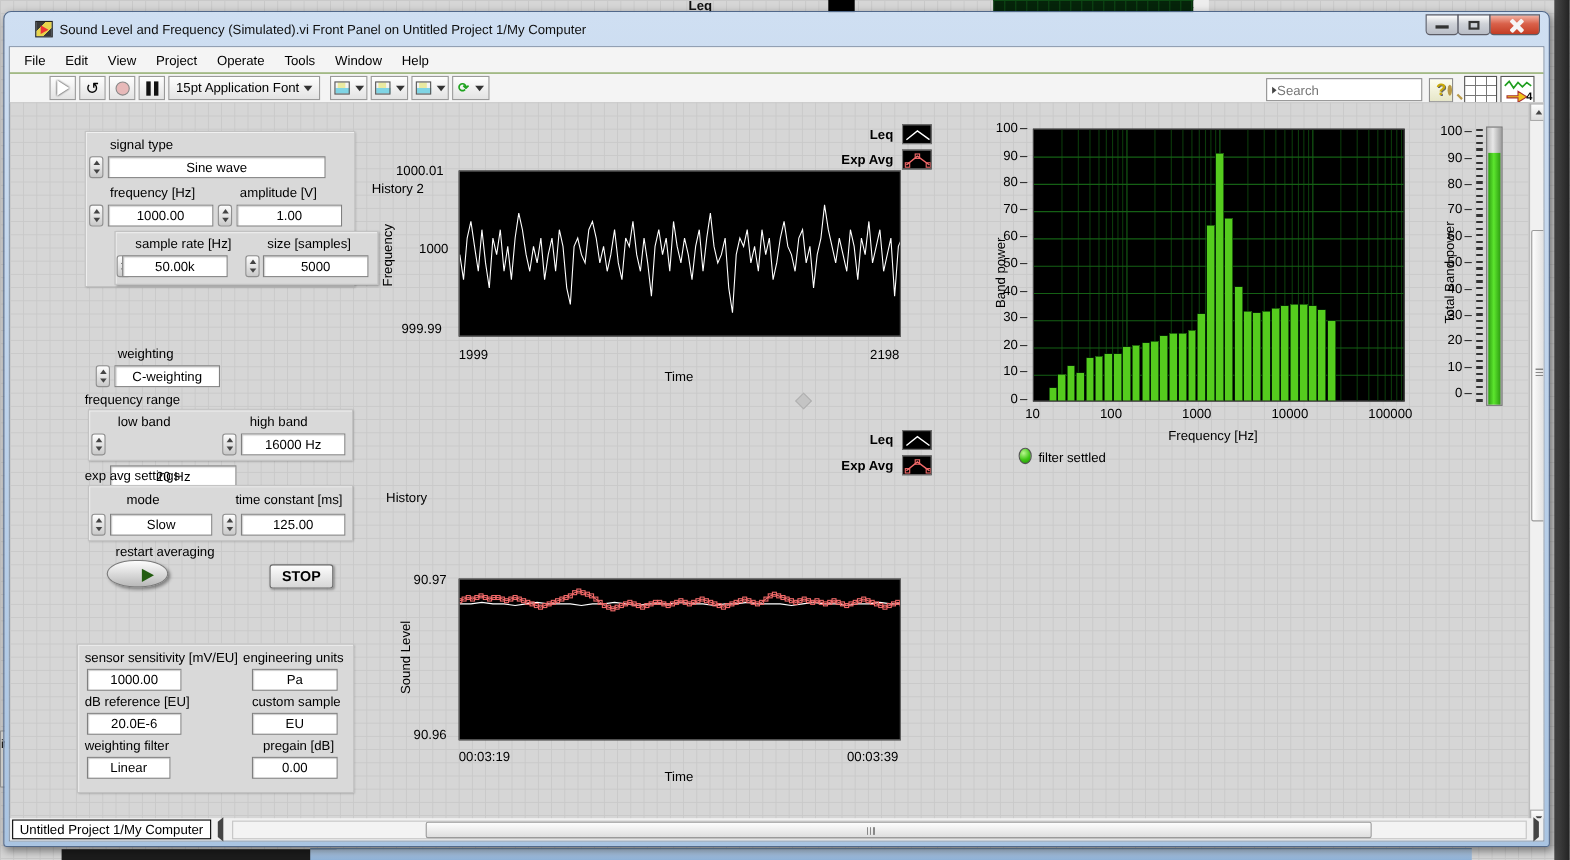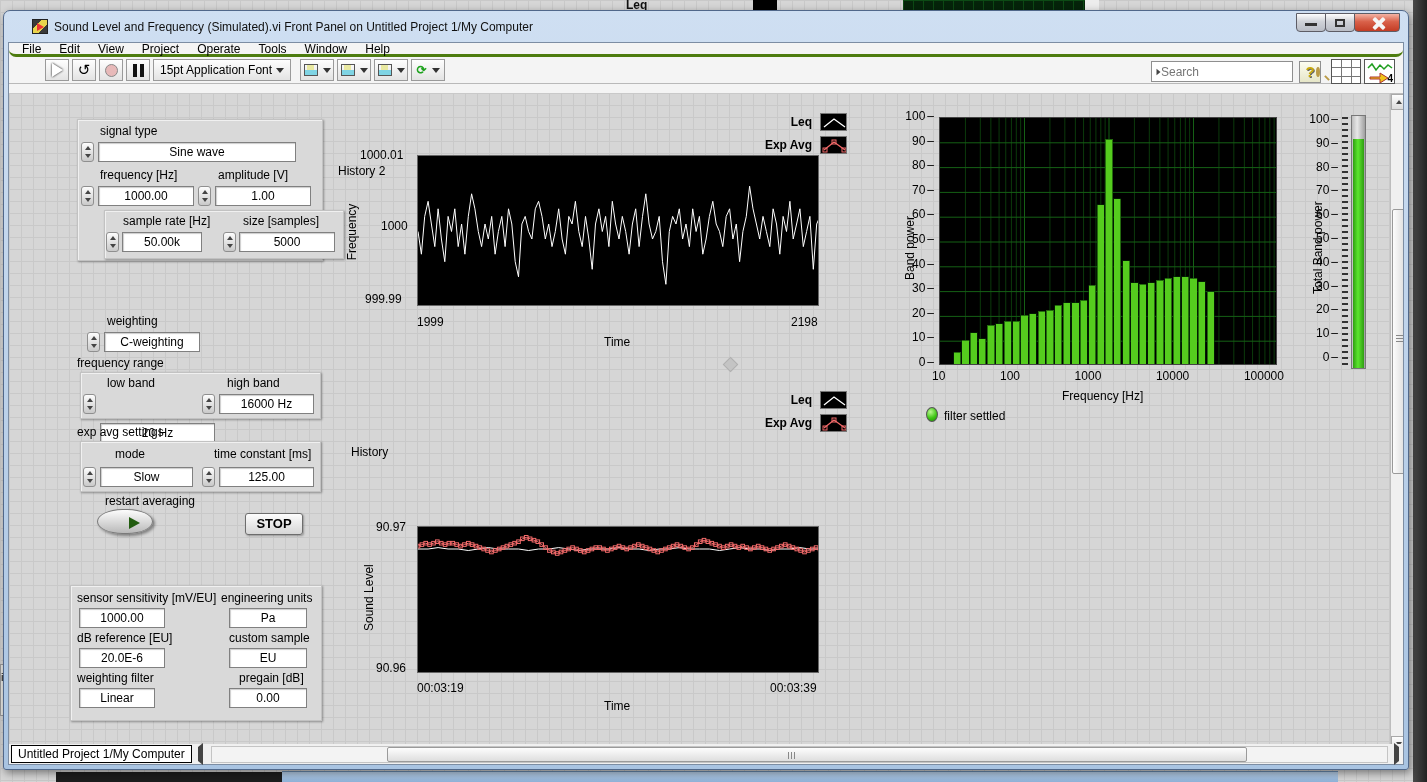--- a/index.html
+++ b/index.html
@@ -41,22 +41,22 @@
   .winbtn-close { width:46px; background:linear-gradient(#f3b3a4,#d9614a 45%,#c33c24); }
   .glyph-min { position:absolute; left:8px; bottom:5px; width:12px; height:3px; background:#333; }
   .glyph-max { position:absolute; left:9px; top:5px; width:10px; height:8px; border:2px solid #333; }
   .glyph-close { position:absolute; left:16px; top:3px; width:14px; height:12px; }
   .glyph-close::before,.glyph-close::after { content:""; position:absolute; left:6px; top:-1px; width:4px; height:15px; background:#f5f5f5; border-radius:1px; }
   .glyph-close::before { transform:rotate(45deg); } .glyph-close::after { transform:rotate(-45deg); }
 
   .client { position:absolute; left:4px; right:4px; top:31px; bottom:4px;
     background:#f4f4f4; border:1px solid #7c8da3; }
 
-  .menubar { height:14px; background:#f4f4f4; border-bottom:3px solid #4d7c0f;
-    display:flex; align-items:center; padding-left:4px;border-radius:10px; }
+  .menubar { height:24px; background:#f4f4f4; border-bottom:1px solid #4d7c0f;
+    display:flex; align-items:center; padding-left:4px; }
   .menu-item { padding:3px 9px; font-size:12px; }
 
   .toolbar { height:27px; background:#f4f4f4; border-bottom:1px solid #b9b9b9;
     display:flex; align-items:center; padding-left:36px; position:relative; }
   .tbtn { height:22px; min-width:24px; border:1px solid #9a9a9a; background:linear-gradient(#fefefe,#e3e3e3);
     margin-right:3px; display:flex; align-items:center; justify-content:center; position:relative; }
   .run-arrow { width:0; height:0; border-left:11px solid #fff; border-top:7px solid transparent;
     border-bottom:7px solid transparent; filter:drop-shadow(0 0 1px #000); }
   .abort-circle { width:13px; height:13px; border-radius:50%; background:#e7b9b9; border:1px solid #888; }
   .pause-bars { display:flex; gap:3px; } .pause-bars i { width:4px; height:13px; background:#111; }
@@ -268,21 +268,21 @@
             <i class="tri-down"></i>
           </div>
         <div class="lv-field abs" style="left:137px;top:66px;width:96px;">1.00</div>
         <div class="lv-cluster abs" style="left:2px;top:90px;width:240px;height:49px;margin-left:24px;">
           <span class="lv-label abs" style="left:18px;top:3px;">sample rate [Hz]</span>
           <span class="lv-label abs" style="left:138px;top:3px;">size [samples]</span>
           <div class="lv-spin abs" style="left:1px;top:21px;">
               <i class="tri-up"></i>
               <i class="tri-down"></i>
             </div>
-          <div class="lv-field abs" style="left:17px;top:21px;width:80px;">50.00k</div>
+          <div class="lv-field abs" style="left:6px;top:21px;width:96px;">50.00k</div>
           <div class="lv-spin abs" style="left:118px;top:21px;">
               <i class="tri-up"></i>
               <i class="tri-down"></i>
             </div>
           <div class="lv-field abs" style="left:134px;top:21px;width:96px;">5000</div>
         </div>
       </div>
 
       <span class="lv-label abs" style="left:98px;top:221px;">weighting</span>
       <div class="lv-spin abs" style="left:78px;top:239px;">

